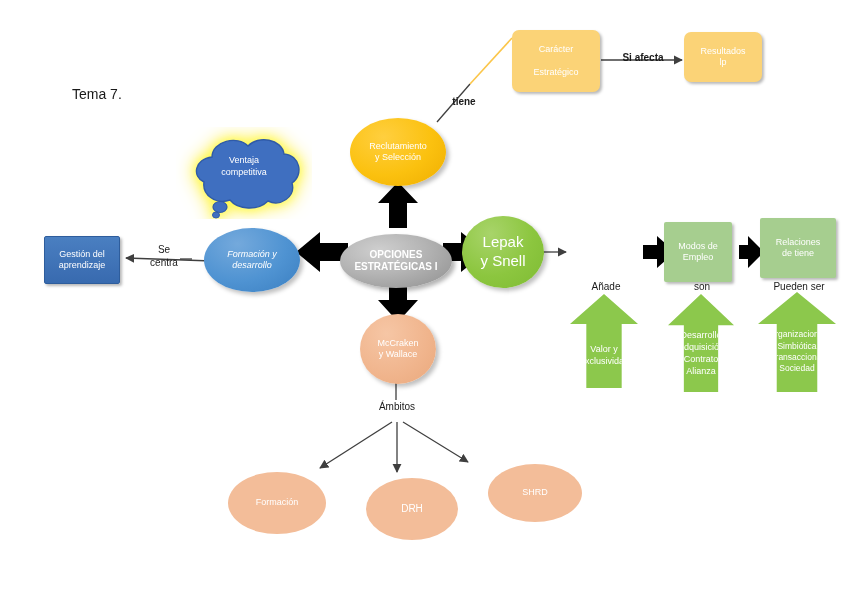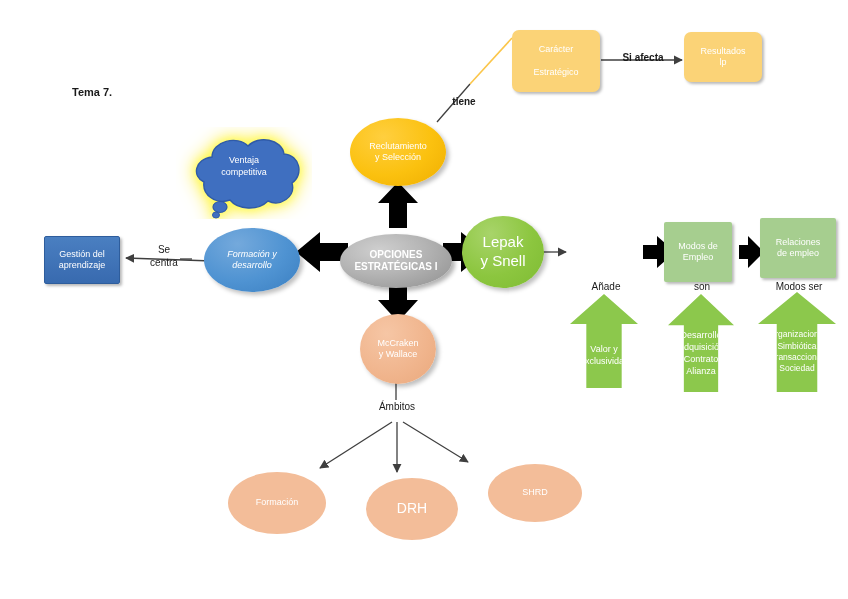--- a/index.html
+++ b/index.html
@@ -9,21 +9,21 @@
     font-family:"Liberation Sans", sans-serif;
     overflow:hidden;
     position:relative;
   }
   #stage{position:absolute;left:0;top:0;width:848px;height:599px;}
   .node{position:absolute;box-sizing:border-box;display:flex;align-items:center;
         justify-content:center;text-align:center;line-height:1.25;}
   .node span{display:block;width:100%;white-space:pre-line;}
 
   
-  .title{position:absolute;font-size:11px;font-weight:bold;color:#1a1a1a;text-align:center;}
+  .title{position:absolute;font-size:14px;font-weight:normal;color:#1a1a1a;text-align:center;}
 
   
   .conn-label{position:absolute;font-size:10px;color:#1a1a1a;text-align:center;
               white-space:pre-line;line-height:1.25;}
 
   
   .rect{border-radius:2px;color:#ffffff;}
   .rect.round{border-radius:7px;}
   .shadow{box-shadow:2px 2px 3px rgba(0,0,0,0.28);}
 
@@ -198,26 +198,26 @@
 centra</div>
 
 
   <div class="node rect shadow greenbox" style="left:664px;top:222px;width:68px;height:60px;font-size:9px;">
     <span>Modos de
 Empleo</span>
   </div>
 
   <div class="node rect shadow greenbox" style="left:760px;top:218px;width:76px;height:60px;font-size:9px;">
     <span>Relaciones
-de empleo</span>
+de tiene</span>
   </div>
 
   <div class="conn-label" style="left:575px;top:281px;width:62px;">Añade</div>
   <div class="conn-label" style="left:671px;top:281px;width:62px;">son</div>
-  <div class="conn-label" style="left:764px;top:281px;width:70px;">Modos ser</div>
+  <div class="conn-label" style="left:764px;top:281px;width:70px;">Pueden ser</div>
 
   <div class="uparrow" style="left:570px;top:294px;width:68px;height:94px;font-size:9px;">
     <span>Valor y
 Exclusividad</span>
   </div>
 
   <div class="uparrow" style="left:668px;top:294px;width:66px;height:98px;font-size:9px;">
     <span style="transform:translateY(10px);">Desarrollo
 Adquisición
 Contrato
@@ -230,21 +230,21 @@
 Transaccional
 Sociedad</span>
   </div>
 
   <div class="conn-label" style="left:366px;top:401px;width:62px;">Ámbitos</div>
 
   <div class="node ellipse peachflat" style="left:228px;top:472px;width:98px;height:62px;font-size:9px;">
     <span>Formación</span>
   </div>
 
-  <div class="node ellipse peachflat" style="left:366px;top:478px;width:92px;height:62px;font-size:14px;">
+  <div class="node ellipse peachflat" style="left:366px;top:478px;width:92px;height:62px;font-size:10px;">
     <span>DRH</span>
   </div>
 
   <div class="node ellipse peachflat" style="left:488px;top:464px;width:94px;height:58px;font-size:9px;">
     <span>SHRD</span>
   </div>
 
 </div>
 
 </body></html>

